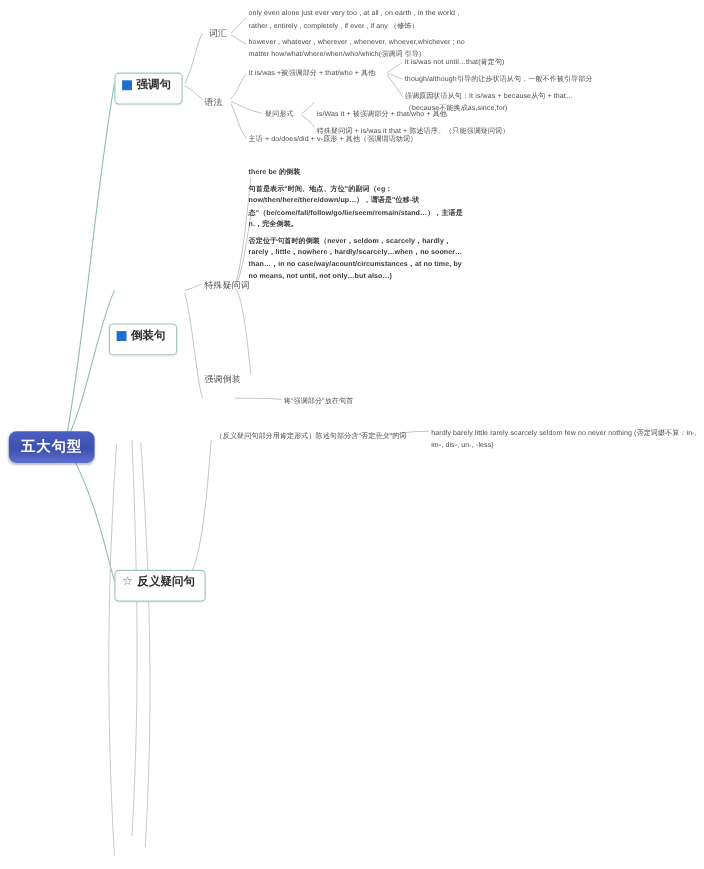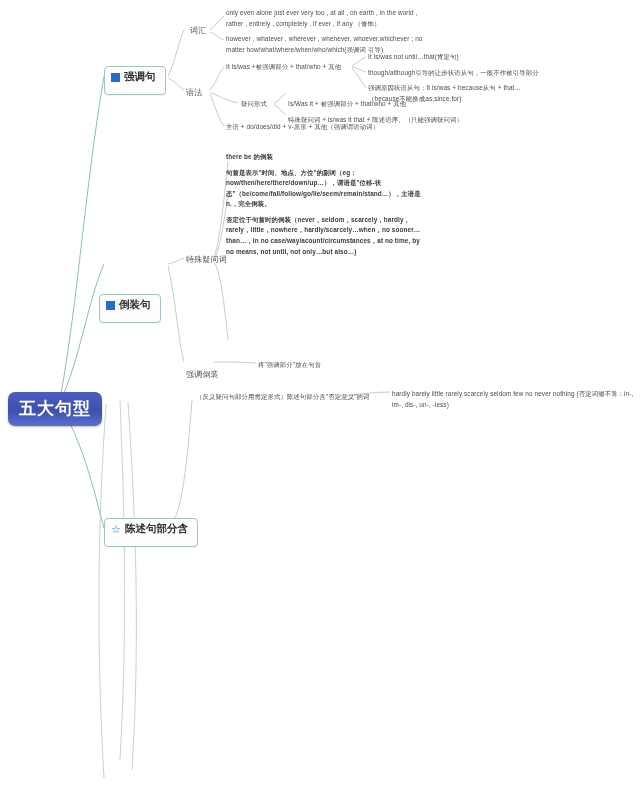--- a/index.html
+++ b/index.html
@@ -22,21 +22,21 @@
     white-space: nowrap;
   }
 
   
   .root {
     left: 8px; top: 392px;
     padding: 5px 11px 6px 11px;
     border-radius: 7px;
     background: linear-gradient(180deg, #4a5fc1 0%, #3e50ad 55%, #5b6fd0 100%);
     color: #ffffff;
-    font-size: 17px;
+    font-size: 13px;
     font-weight: bold;
     letter-spacing: 1px;
     box-shadow: 0 1px 2px rgba(0,0,0,.25);
   }
 
   
   .l1 {
     padding: 3px 9px 10px 6px;
     border: 1px solid #9fc9b6;
     border-radius: 4px;
@@ -67,21 +67,21 @@
 
   
   .l2 {
     font-size: 8px;
     color: #4a4a4a;
     letter-spacing: .2px;
   }
   #n-cihui   { left: 190px; top: 25px; }
   #n-yufa1   { left: 186px; top: 87px; }
   #n-yufadz  { left: 186px; top: 254px; }
-  #n-qddz    { left: 186px; top: 369px; }
+  #n-qddz    { left: 186px; top: 339px; }
 
   
   .leaf {
     position: absolute;
     font-size: 6.4px;
     line-height: 1.65;
     color: #4c4c4c;
     white-space: normal;
     letter-spacing: .1px;
   }
@@ -151,21 +151,21 @@
     <span>强调句</span>
   </div>
 
   <div class="node l1" id="n-daozhuang">
     <span class="sq"></span>
     <span>倒装句</span>
   </div>
 
   <div class="node l1" id="n-fanyi">
     <span class="star">☆</span>
-    <span>陈述句部分含</span>
+    <span>反义疑问句</span>
   </div>
 
   <div class="node l2" id="n-cihui">词汇</div>
   <div class="node l2" id="n-yufa1">语法</div>
   <div class="node l2" id="n-yufadz">特殊疑问词</div>
   <div class="node l2" id="n-qddz">强调倒装</div>
 
   <div class="leaf" id="t-cihui">
     <p>only even alone just ever very too , at all , on earth , in the world , rather , entirely , completely , if ever , if any （修饰）</p>
     <p>however , whatever , wherever , whenever, whoever,whichever ; no matter how/what/where/when/who/which(强调词 引导)</p>

